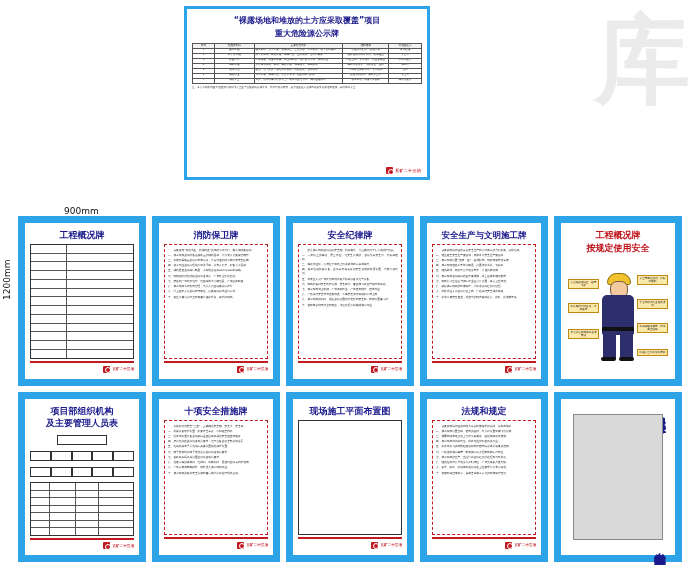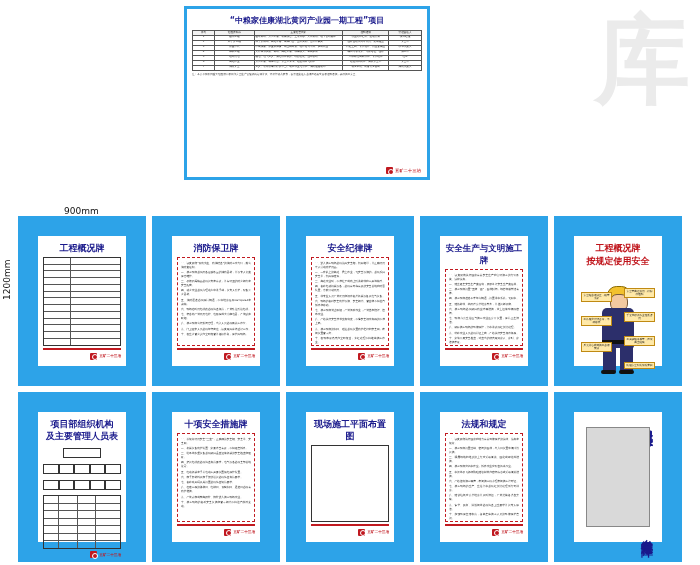--- a/index.html
+++ b/index.html
@@ -118,21 +118,21 @@
     position:absolute;
     left:18px;top:216px;
     display:grid;
     grid-template-columns:repeat(5,128px);
     grid-template-rows:170px 170px;
     gap:6px 6px;
     z-index:2;
   }
   .board{
     background:#2da3e8;
-    padding:20px;
+    padding:7px;
     box-sizing:border-box;
   }
   .board-inner{
     width:100%;height:100%;
     background:#ffffff;
     box-sizing:border-box;
     padding:4px 5px;
     position:relative;
     display:flex;
     flex-direction:column;
@@ -317,21 +317,22 @@
   .mini-logo-text{font-size:3.6px;color:#c01920;font-weight:bold;}
 </style>
 </head>
 <body>
 
 <div class="watermark">库</div>
 <div class="watermark2">素材</div>
 
 <div class="top-board">
   <div class="top-inner">
-    <div class="top-title">“中粮家佳康湖北黄冈产业园一期工程”项目</div>
+    <div class="top-title">“裸露场地和堆放的土方应采取覆盖”项目</div>
+    <div class="top-title">重大危险源公示牌</div>
     <table class="haz-table">
       <thead>
           <tr>
         <th style="width:9%">序号</th>
         <th style="width:17%">危险源名称</th>
         <th style="width:40%">主要危害因素</th>
         <th style="width:20%">控制措施</th>
         <th style="width:14%">监控责任人</th>
       </tr>
         </thead>

